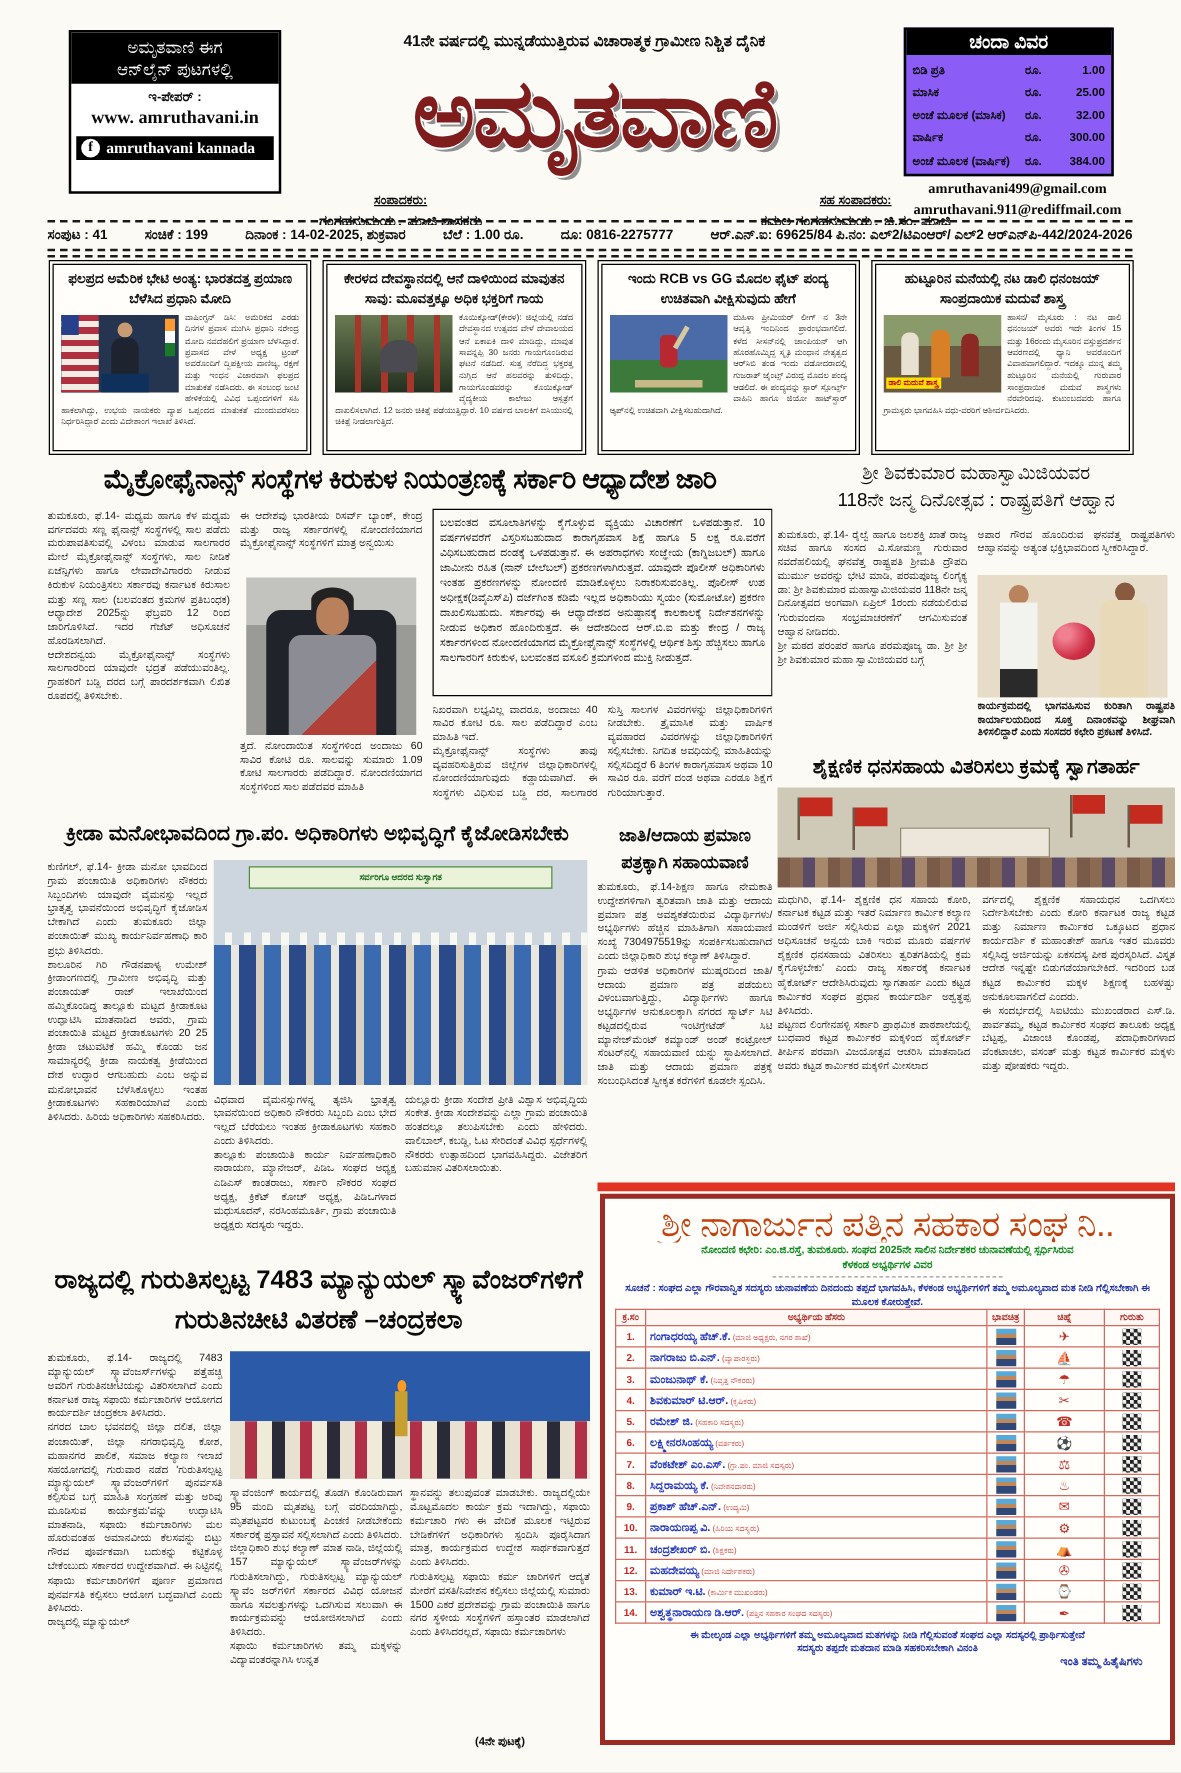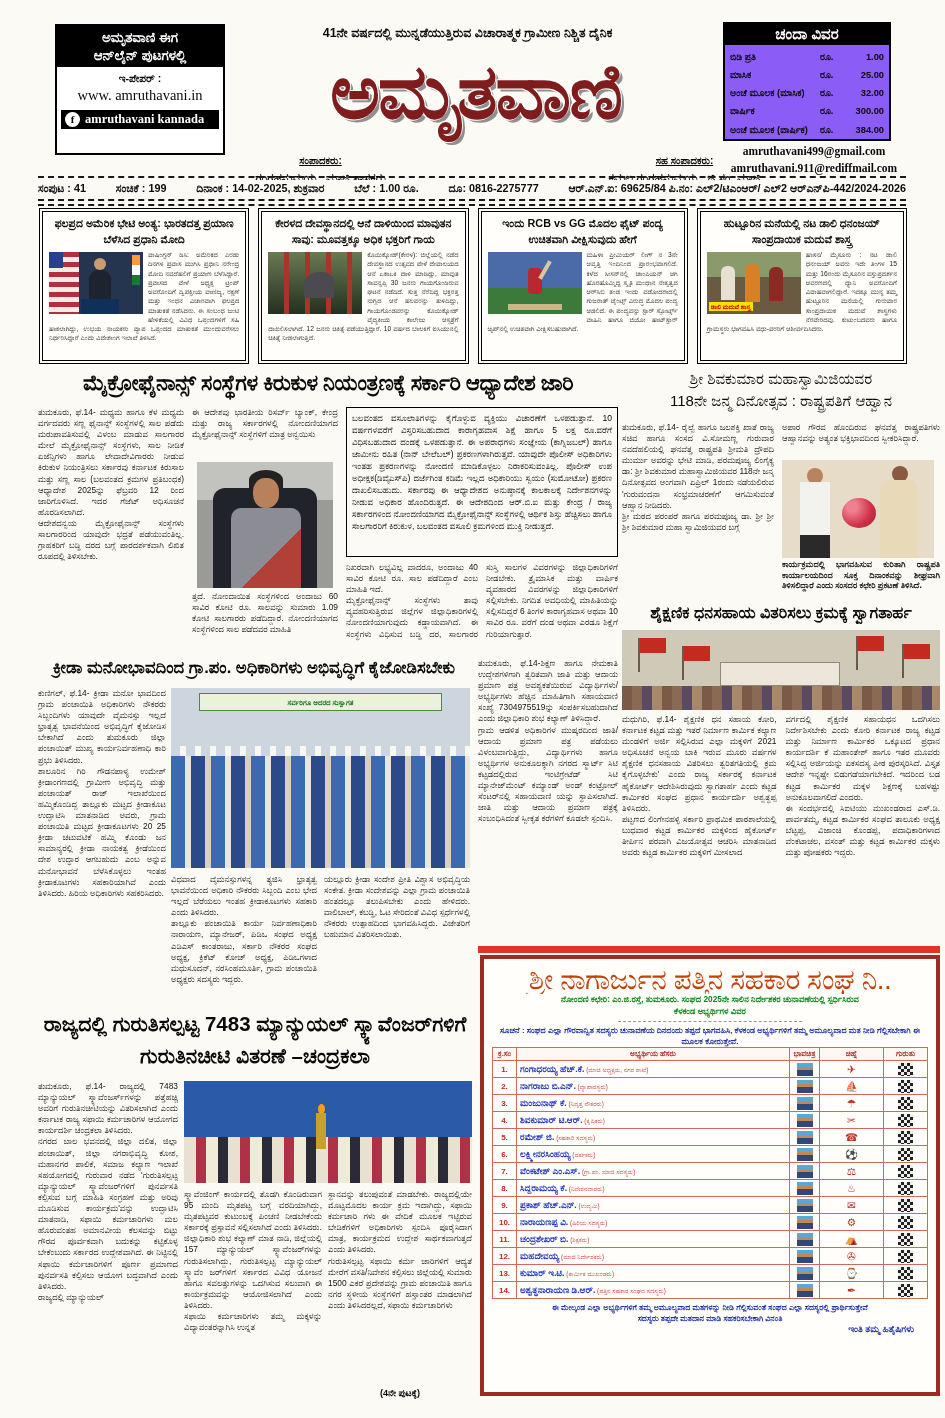--- a/index.html
+++ b/index.html
@@ -4,24 +4,24 @@
 <style>
   *{margin:0;padding:0;box-sizing:border-box}
   html,body{background:#dedcd6}
   body{font-family:"Liberation Sans",sans-serif;color:#0a0a0a}
   .page{position:relative;width:945px;height:1418px;margin:0 auto;background:#fbfaf5;overflow:hidden}
   .abs{position:absolute}
   .body-txt{font-size:8.4px;line-height:1.32;text-align:justify;color:#141414;overflow:hidden;white-space:pre-line}
   .cap-txt{font-size:8.2px;line-height:1.3;text-align:justify;font-weight:bold;color:#111;overflow:hidden}
   
   .online-box{left:55px;top:24px;width:170px;height:131px;border:2px solid #000;background:#fff}
-  .ob-top{background:#000;color:#fff;font-weight:bold;font-size:13.5px;text-align:center;padding:3px 1px;line-height:1.3}
+  .ob-top{background:#000;color:#fff;font-weight:normal;font-size:13.5px;text-align:center;padding:3px 1px;line-height:1.3}
   .ob-mid{text-align:center;padding:5px 1px 2px}
   .ob-epaper{font-size:10.5px;font-weight:bold}
-  .ob-url{font-family:"Liberation Serif",serif;font-weight:normal;font-size:14.5px;margin-top:2px}
+  .ob-url{font-family:"Liberation Serif",serif;font-weight:bold;font-size:14.5px;margin-top:2px}
   .ob-fb{background:#000;color:#fff;display:flex;align-items:center;gap:5px;margin:4px;padding:2px 4px}
   .fb-circle{width:15px;height:15px;border-radius:50%;background:#fff;color:#000;font-weight:bold;font-size:11px;line-height:15px;text-align:center;font-family:"Liberation Serif",serif}
   .ob-fbtext{font-family:"Liberation Serif",serif;font-weight:bold;font-size:12.5px}
   .slogan{left:230px;top:26px;width:475px;text-align:center;font-size:12.5px;font-weight:bold;height:16px;overflow:hidden}
   .masthead-title{left:223px;top:44px;width:505px;height:104px;overflow:hidden;text-align:center;font-size:76px;font-weight:bold;line-height:1.25;color:#7f1d1d;letter-spacing:-2px;
     text-shadow:-1px -1px 0 #fff,1px -1px 0 #fff,-1px 1px 0 #fff,3px 3px 0 #8f8f8f}
   .ed-block{text-align:center;overflow:hidden}
   .ed-label{font-size:10px;font-weight:bold;text-decoration:underline}
   .ed-name{font-size:12px;font-weight:bold}
   .editor-left{left:243px;top:150px;width:155px;height:30px}
@@ -355,20 +355,21 @@
         <div class="sp-caps"></div>
         <div class="sp-crowd"></div>
       </div>
       <div class="spc2 body-txt">ವಿಧವಾದ ವೈಮನಸ್ಸುಗಳನ್ನ ತ್ಯಜಿಸಿ ಭ್ರಾತೃತ್ವ ಭಾವನೆಯಿಂದ ಅಧಿಕಾರಿ ನೌಕರರು ಸಿಬ್ಬಂದಿ ಎಂಬ ಭೇದ ಇಲ್ಲದೆ ಬೆರೆಯಲು ಇಂತಹ ಕ್ರೀಡಾಕೂಟಗಳು ಸಹಕಾರಿ ಎಂದು ತಿಳಿಸಿದರು.
 ತಾಲ್ಲೂಕು ಪಂಚಾಯಿತಿ ಕಾರ್ಯ ನಿರ್ವಹಣಾಧಿಕಾರಿ ನಾರಾಯಣ, ಮ್ಯಾನೇಜರ್, ಪಿಡಿಒ ಸಂಘದ ಅಧ್ಯಕ್ಷ ಎಡಿಎಸ್ ಕಾಂತರಾಜು, ಸರ್ಕಾರಿ ನೌಕರರ ಸಂಘದ ಅಧ್ಯಕ್ಷ, ಕ್ರಿಕೆಟ್ ಕೋಚ್ ಅಧ್ಯಕ್ಷ, ಪಿಡಿಒಗಳಾದ ಮಧುಸೂದನ್, ನರಸಿಂಹಮೂರ್ತಿ, ಗ್ರಾಮ ಪಂಚಾಯಿತಿ ಅಧ್ಯಕ್ಷರು ಸದಸ್ಯರು ಇದ್ದರು.</div>
       <div class="spc3 body-txt">ಯಲ್ಲೂರು ಕ್ರೀಡಾ ಸಂದೇಶ ಪ್ರೀತಿ ವಿಶ್ವಾಸ ಅಭಿವೃದ್ಧಿಯ ಸಂಕೇತ. ಕ್ರೀಡಾ ಸಂದೇಶವನ್ನು ಎಲ್ಲಾ ಗ್ರಾಮ ಪಂಚಾಯಿತಿ ಹಂತದಲ್ಲೂ ತಲುಪಿಸಬೇಕು ಎಂದು ಹೇಳಿದರು. ವಾಲಿಬಾಲ್, ಕಬಡ್ಡಿ, ಓಟ ಸೇರಿದಂತೆ ವಿವಿಧ ಸ್ಪರ್ಧೆಗಳಲ್ಲಿ ನೌಕರರು ಉತ್ಸಾಹದಿಂದ ಭಾಗವಹಿಸಿದ್ದರು. ವಿಜೇತರಿಗೆ ಬಹುಮಾನ ವಿತರಿಸಲಾಯಿತು.</div>
     </div>
   </div>
 
   <div class="abs caste">
+    <div class="caste-head">ಜಾತಿ/ಆದಾಯ ಪ್ರಮಾಣ ಪತ್ರಕ್ಕಾಗಿ ಸಹಾಯವಾಣಿ</div>
     <div class="caste-body body-txt">ತುಮಕೂರು, ಫೆ.14-ಶಿಕ್ಷಣ ಹಾಗೂ ನೇಮಕಾತಿ ಉದ್ದೇಶಗಳಿಗಾಗಿ ತ್ವರಿತವಾಗಿ ಜಾತಿ ಮತ್ತು ಆದಾಯ ಪ್ರಮಾಣ ಪತ್ರ ಅವಶ್ಯಕತೆಯಿರುವ ವಿದ್ಯಾರ್ಥಿಗಳು/ ಅಭ್ಯರ್ಥಿಗಳು ಹೆಚ್ಚಿನ ಮಾಹಿತಿಗಾಗಿ ಸಹಾಯವಾಣಿ ಸಂಖ್ಯೆ 7304975519ನ್ನು ಸಂಪರ್ಕಿಸಬಹುದಾಗಿದೆ ಎಂದು ಜಿಲ್ಲಾಧಿಕಾರಿ ಶುಭ ಕಲ್ಯಾಣ್ ತಿಳಿಸಿದ್ದಾರೆ.
 ಗ್ರಾಮ ಆಡಳಿತ ಅಧಿಕಾರಿಗಳ ಮುಷ್ಕರದಿಂದ ಜಾತಿ/ಆದಾಯ ಪ್ರಮಾಣ ಪತ್ರ ಪಡೆಯಲು ವಿಳಂಬವಾಗುತ್ತಿದ್ದು, ವಿದ್ಯಾರ್ಥಿಗಳು ಹಾಗೂ ಅಭ್ಯರ್ಥಿಗಳ ಅನುಕೂಲಕ್ಕಾಗಿ ನಗರದ ಸ್ಮಾರ್ಟ್ ಸಿಟಿ ಕಟ್ಟಡದಲ್ಲಿರುವ ಇಂಟಿಗ್ರೇಟೆಡ್ ಸಿಟಿ ಮ್ಯಾನೇಜ್‌ಮೆಂಟ್ ಕಮ್ಯಾಂಡ್ ಅಂಡ್ ಕಂಟ್ರೋಲ್ ಸೆಂಟರ್‌ನಲ್ಲಿ ಸಹಾಯವಾಣಿ ಯನ್ನು ಸ್ಥಾಪಿಸಲಾಗಿದೆ. ಜಾತಿ ಮತ್ತು ಆದಾಯ ಪ್ರಮಾಣ ಪತ್ರಕ್ಕೆ ಸಂಬಂಧಿಸಿದಂತೆ ಸ್ವೀಕೃತ ಕರೆಗಳಿಗೆ ಕೂಡಲೇ ಸ್ಪಂದಿಸಿ.</div>
   </div>
 
   <div class="abs scav">
     <div class="scav-head">ರಾಜ್ಯದಲ್ಲಿ ಗುರುತಿಸಲ್ಪಟ್ಟ 7483 ಮ್ಯಾನ್ಯುಯಲ್ ಸ್ಕ್ಯಾವೆಂಜರ್‌ಗಳಿಗೆ ಗುರುತಿನಚೀಟಿ ವಿತರಣೆ –ಚಂದ್ರಕಲಾ</div>
     <div class="scav-row">
       <div class="svc1 body-txt">ತುಮಕೂರು, ಫೆ.14- ರಾಜ್ಯದಲ್ಲಿ 7483 ಮ್ಯಾನ್ಯುಯಲ್ ಸ್ಕ್ಯಾವೆಂಜರ್ಸ್‌ಗಳನ್ನು ಪತ್ತೆಹಚ್ಚಿ ಅವರಿಗೆ ಗುರುತಿನಚೀಟಿಯನ್ನು ವಿತರಿಸಲಾಗಿದೆ ಎಂದು ಕರ್ನಾಟಕ ರಾಜ್ಯ ಸಫಾಯಿ ಕರ್ಮಚಾರಿಗಳ ಆಯೋಗದ ಕಾರ್ಯದರ್ಶಿ ಚಂದ್ರಕಲಾ ತಿಳಿಸಿದರು.
 ನಗರದ ಬಾಲ ಭವನದಲ್ಲಿ ಜಿಲ್ಲಾ ದಲಿತ, ಜಿಲ್ಲಾ ಪಂಚಾಯಿತ್, ಜಿಲ್ಲಾ ನಗರಾಭಿವೃದ್ಧಿ ಕೋಶ, ಮಹಾನಗರ ಪಾಲಿಕೆ, ಸಮಾಜ ಕಲ್ಯಾಣ ಇಲಾಖೆ ಸಹಯೋಗದಲ್ಲಿ ಗುರುವಾರ ನಡೆದ 'ಗುರುತಿಸಲ್ಪಟ್ಟ ಮ್ಯಾನ್ಯುಯಲ್ ಸ್ಕ್ಯಾವೆಂಜರ್‌ಗಳಿಗೆ ಪುನರ್ವಸತಿ ಕಲ್ಪಿಸುವ ಬಗ್ಗೆ ಮಾಹಿತಿ ಸಂಗ್ರಹಣೆ ಮತ್ತು ಅರಿವು ಮೂಡಿಸುವ ಕಾರ್ಯಕ್ರಮ'ವನ್ನು ಉದ್ಘಾಟಿಸಿ ಮಾತನಾಡಿ, ಸಫಾಯಿ ಕರ್ಮಚಾರಿಗಳು ಮಲ ಹೊರುವಂತಹ ಅಮಾನವೀಯ ಕೆಲಸವನ್ನು ಬಿಟ್ಟು ಗೌರವ ಪೂರ್ವಕವಾಗಿ ಬದುಕನ್ನು ಕಟ್ಟಿಕೊಳ್ಳ ಬೇಕೆಂಬುದು ಸರ್ಕಾರದ ಉದ್ದೇಶವಾಗಿದೆ. ಈ ನಿಟ್ಟಿನಲ್ಲಿ ಸಫಾಯಿ ಕರ್ಮಚಾರಿಗಳಿಗೆ ಪೂರ್ಣ ಪ್ರಮಾಣದ ಪುನರ್ವಸತಿ ಕಲ್ಪಿಸಲು ಆಯೋಗ ಬದ್ಧವಾಗಿದೆ ಎಂದು ತಿಳಿಸಿದರು.
 ರಾಜ್ಯದಲ್ಲಿ ಮ್ಯಾನ್ಯುಯಲ್</div>

